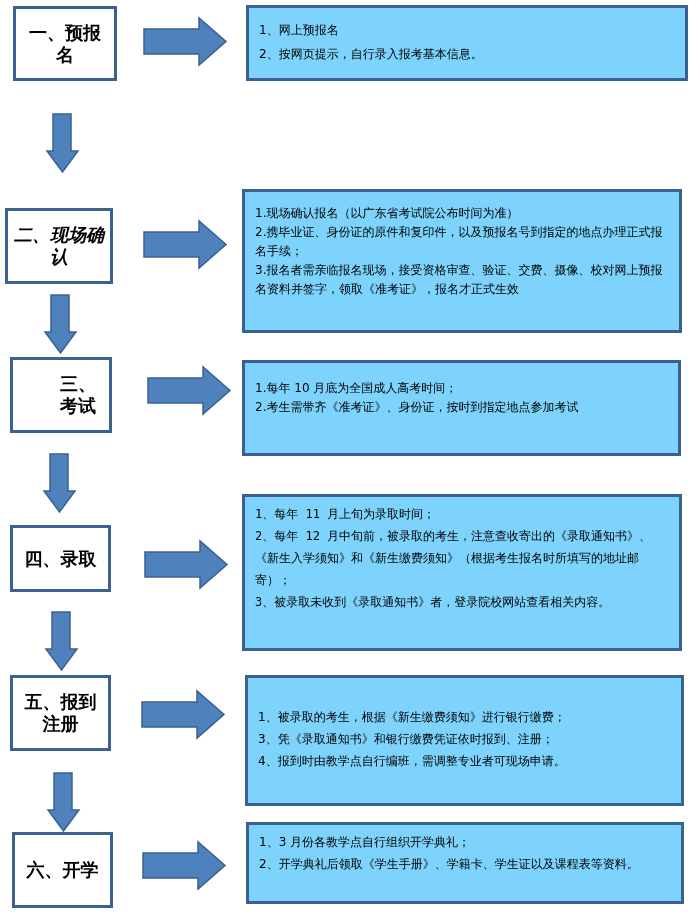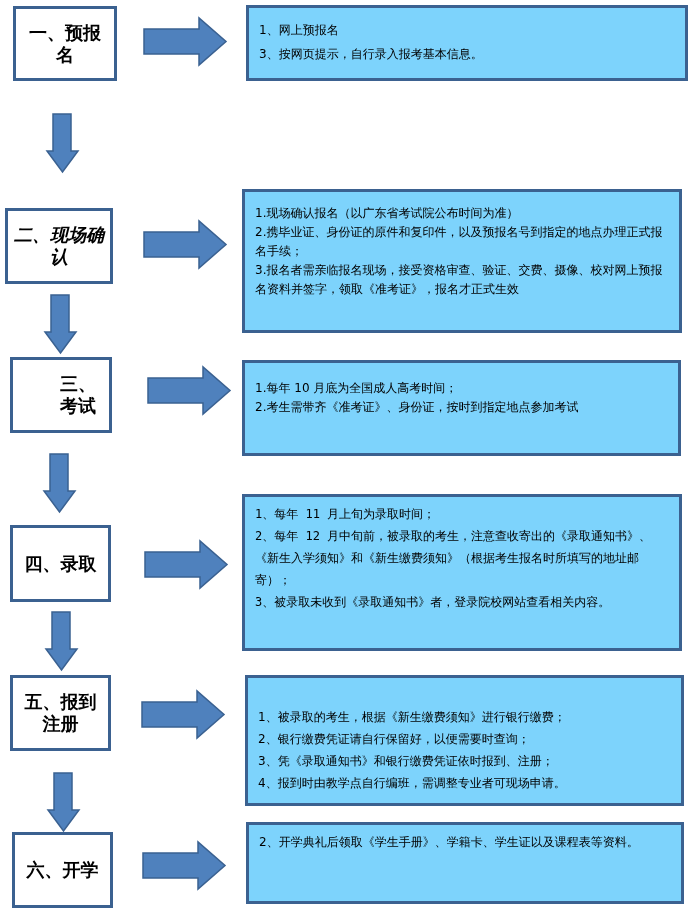--- a/index.html
+++ b/index.html
@@ -18,21 +18,21 @@
 <body>
 
 <div class="step-box" style="left:13px;top:6px;width:104px;height:75px;">
   <span>一、预报名</span>
 </div>
 <svg class="arrow" style="left:143px;top:17px;" width="84" height="49" viewBox="0 0 84 49">
   <path d="M1,12 L56,12 L56,1 L83,24.5 L56,48 L56,37 L1,37 Z"></path>
 </svg>
 <div class="info-box" style="left:246px;top:5px;width:442px;height:76px;padding-top:10px;line-height:24px;">
   <span class="info-line">1、网上预报名</span>
-  <span class="info-line">3、按网页提示，自行录入报考基本信息。</span>
+  <span class="info-line">2、按网页提示，自行录入报考基本信息。</span>
 </div>
 <svg class="arrow" style="left:47px;top:113px;" width="32" height="60" viewBox="0 0 32 60">
   <path d="M6,1 L24,1 L24,38 L31,38 L15.5,59 L0,38 L6,38 Z"></path>
 </svg>
 
 <div class="step-box" style="left:5px;top:208px;width:108px;height:76px;font-style:italic;">
   <span>二、现场确认</span>
 </div>
 <svg class="arrow" style="left:143px;top:220px;" width="84" height="49" viewBox="0 0 84 49">
   <path d="M1,12 L56,12 L56,1 L83,24.5 L56,48 L56,37 L1,37 Z"></path>
@@ -53,21 +53,21 @@
   <path d="M1,12 L56,12 L56,1 L83,24.5 L56,48 L56,37 L1,37 Z"></path>
 </svg>
 <div class="info-box" style="left:242px;top:360px;width:439px;height:96px;padding-top:16px;">
   <span class="info-line">1.每年 10 月底为全国成人高考时间；</span>
   <span class="info-line">2.考生需带齐《准考证》、身份证，按时到指定地点参加考试</span>
 </div>
 <svg class="arrow" style="left:44px;top:453px;" width="32" height="60" viewBox="0 0 32 60">
   <path d="M6,1 L24,1 L24,38 L31,38 L15.5,59 L0,38 L6,38 Z"></path>
 </svg>
 
-<div class="step-box" style="left:10px;top:525px;width:101px;height:77px;">
+<div class="step-box" style="left:10px;top:525px;width:101px;height:67px;">
   <span>四、录取</span>
 </div>
 <svg class="arrow" style="left:144px;top:540px;" width="84" height="49" viewBox="0 0 84 49">
   <path d="M1,12 L56,12 L56,1 L83,24.5 L56,48 L56,37 L1,37 Z"></path>
 </svg>
 <div class="info-box" style="left:242px;top:494px;width:440px;height:157px;padding-top:6px;line-height:22px;font-family:'DejaVu Sans Mono','Liberation Mono',monospace;">
   <span class="info-line">1、每年 11 月上旬为录取时间；</span>
   <span class="info-line">2、每年 12 月中旬前，被录取的考生，注意查收寄出的《录取通知书》、《新生入学须知》和《新生缴费须知》（根据考生报名时所填写的地址邮寄）；</span>
   <span class="info-line">3、被录取未收到《录取通知书》者，登录院校网站查看相关内容。</span>
 </div>
@@ -76,29 +76,29 @@
 </svg>
 
 <div class="step-box" style="left:10px;top:675px;width:101px;height:76px;padding:0 8px;">
   <span>五、报到注册</span>
 </div>
 <svg class="arrow" style="left:141px;top:690px;" width="84" height="49" viewBox="0 0 84 49">
   <path d="M1,12 L56,12 L56,1 L83,24.5 L56,48 L56,37 L1,37 Z"></path>
 </svg>
 <div class="info-box" style="left:245px;top:675px;width:439px;height:131px;padding-top:28px;line-height:22px;">
   <span class="info-line">1、被录取的考生，根据《新生缴费须知》进行银行缴费；</span>
-  <span class="info-line">2、银行缴费凭证请自行保留好，以便需要时查询；</span>
   <span class="info-line">3、凭《录取通知书》和银行缴费凭证依时报到、注册；</span>
   <span class="info-line">4、报到时由教学点自行编班，需调整专业者可现场申请。</span>
 </div>
 <svg class="arrow" style="left:48px;top:772px;" width="32" height="60" viewBox="0 0 32 60">
   <path d="M6,1 L24,1 L24,38 L31,38 L15.5,59 L0,38 L6,38 Z"></path>
 </svg>
 
 <div class="step-box" style="left:12px;top:832px;width:101px;height:76px;">
   <span>六、开学</span>
 </div>
 <svg class="arrow" style="left:142px;top:841px;" width="84" height="49" viewBox="0 0 84 49">
   <path d="M1,12 L56,12 L56,1 L83,24.5 L56,48 L56,37 L1,37 Z"></path>
 </svg>
 <div class="info-box" style="left:246px;top:822px;width:438px;height:82px;padding-top:6px;line-height:22px;">
+  <span class="info-line">1、3 月份各教学点自行组织开学典礼；</span>
   <span class="info-line">2、开学典礼后领取《学生手册》、学籍卡、学生证以及课程表等资料。</span>
 </div>
 
 </body></html>

